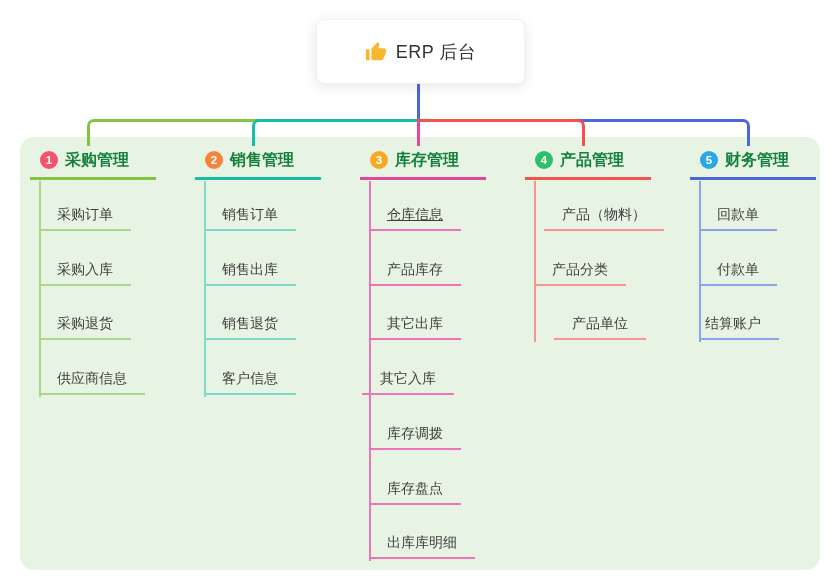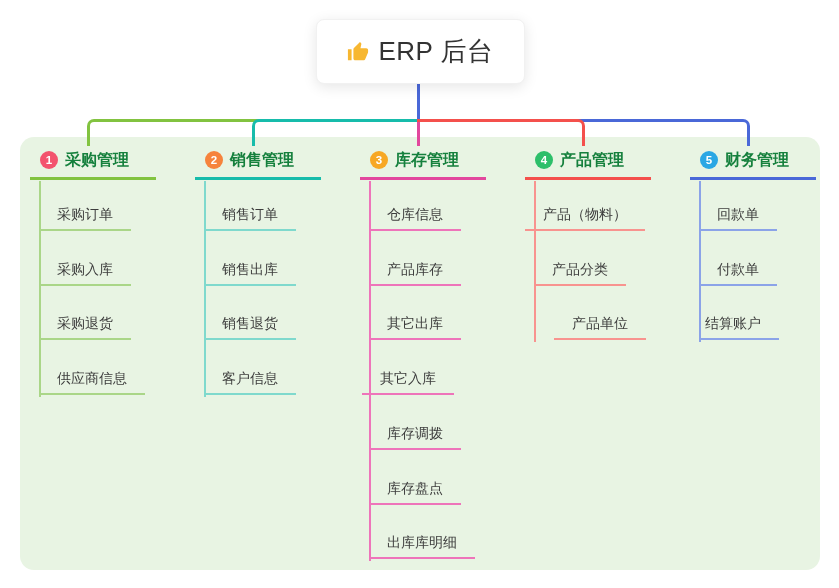--- a/index.html
+++ b/index.html
@@ -11,21 +11,21 @@
     position:absolute;left:20px;top:137px;width:800px;height:433px;
     border-radius:14px;
   }
   #root-node{
     position:absolute;left:316px;top:19px;width:207px;height:63px;
     background:#ffffff;border:1px solid #f1f1f1;border-radius:8px;
     box-shadow:0 3px 14px rgba(0,0,0,.10);
     display:flex;align-items:center;justify-content:center;gap:9px;
     z-index:5;cursor:pointer;
   }
-  #root-title{font-size:26px;color:#333;font-weight:500;letter-spacing:.5px;}
+  #root-title{font-size:18px;color:#333;font-weight:500;letter-spacing:.5px;}
   .conn{position:absolute;box-sizing:border-box;}
   .topic{
     position:absolute;height:24px;display:flex;align-items:center;gap:7px;
     padding:0 0 5px 10px;cursor:pointer;
   }
   .topic .label{font-size:16px;font-weight:600;color:#15803d;white-space:nowrap;}
   .badge{
     width:18px;height:18px;border-radius:50%;flex:0 0 18px;
     color:#fff;font-size:11.5px;font-weight:bold;line-height:18px;text-align:center;
   }
@@ -68,33 +68,33 @@
       <div class="spine" style="left: 204px; top: 181px; height: 216.1px; background: rgb(127, 217, 205);"></div>
       <div class="child" style="left: 204px; top: 205px; border-bottom: 2px solid rgb(127, 217, 205);">销售订单</div>
       <div class="child" style="left: 204px; top: 260px; border-bottom: 2px solid rgb(127, 217, 205);">销售出库</div>
       <div class="child" style="left: 204px; top: 314px; border-bottom: 2px solid rgb(127, 217, 205);">销售退货</div>
       <div class="child" style="left: 204px; top: 369px; border-bottom: 2px solid rgb(127, 217, 205);">客户信息</div>
       <div class="topic" style="left: 360px; top: 148px; width: 116px; border-bottom: 3px solid rgb(226, 71, 157);">
         <span class="badge" style="background: rgb(247, 168, 36);">3</span>
         <span class="label">库存管理</span>
       </div>
       <div class="spine" style="left: 369px; top: 181px; height: 380.2px; background: rgb(238, 116, 186);"></div>
-      <div class="child" style="left: 369px; top: 205px; border-bottom: 2px solid rgb(238, 116, 186);">仓库信息</div>
+      <div class="child" style="left: 369px; top: 205px; border-bottom: 2px solid rgb(238, 116, 186); text-decoration: underline;">仓库信息</div>
       <div class="child" style="left: 369px; top: 260px; border-bottom: 2px solid rgb(238, 116, 186);">产品库存</div>
       <div class="child" style="left: 369px; top: 314px; border-bottom: 2px solid rgb(238, 116, 186);">其它出库</div>
       <div class="child" style="left: 362px; top: 369px; border-bottom: 2px solid rgb(238, 116, 186);">其它入库</div>
       <div class="child" style="left: 369px; top: 424px; border-bottom: 2px solid rgb(238, 116, 186);">库存调拨</div>
       <div class="child" style="left: 369px; top: 479px; border-bottom: 2px solid rgb(238, 116, 186);">库存盘点</div>
       <div class="child" style="left: 369px; top: 533px; border-bottom: 2px solid rgb(238, 116, 186);">出库库明细</div>
       <div class="topic" style="left: 525px; top: 148px; width: 116px; border-bottom: 3px solid rgb(244, 80, 76);">
         <span class="badge" style="background: rgb(45, 191, 106);">4</span>
         <span class="label">产品管理</span>
       </div>
       <div class="spine" style="left: 534px; top: 181px; height: 161.4px; background: rgb(248, 147, 143);"></div>
-      <div class="child" style="left: 525px; top: 205px; border-bottom: 2px solid rgb(248, 147, 143);">产品（物料）</div>
+      <div class="child" style="left: 544px; top: 205px; border-bottom: 2px solid rgb(248, 147, 143);">产品（物料）</div>
       <div class="child" style="left: 534px; top: 260px; border-bottom: 2px solid rgb(248, 147, 143);">产品分类</div>
       <div class="child" style="left: 554px; top: 314px; border-bottom: 2px solid rgb(248, 147, 143);">产品单位</div>
       <div class="topic" style="left: 690px; top: 148px; width: 116px; border-bottom: 3px solid rgb(74, 104, 216);">
         <span class="badge" style="background: rgb(42, 167, 228);">5</span>
         <span class="label">财务管理</span>
       </div>
       <div class="spine" style="left: 699px; top: 181px; height: 161.4px; background: rgb(139, 163, 232);"></div>
       <div class="child" style="left: 699px; top: 205px; border-bottom: 2px solid rgb(139, 163, 232);">回款单</div>
       <div class="child" style="left: 699px; top: 260px; border-bottom: 2px solid rgb(139, 163, 232);">付款单</div>
       <div class="child" style="left: 699px; top: 314px; border-bottom: 2px solid rgb(139, 163, 232); padding-left: 6px;">结算账户</div>

